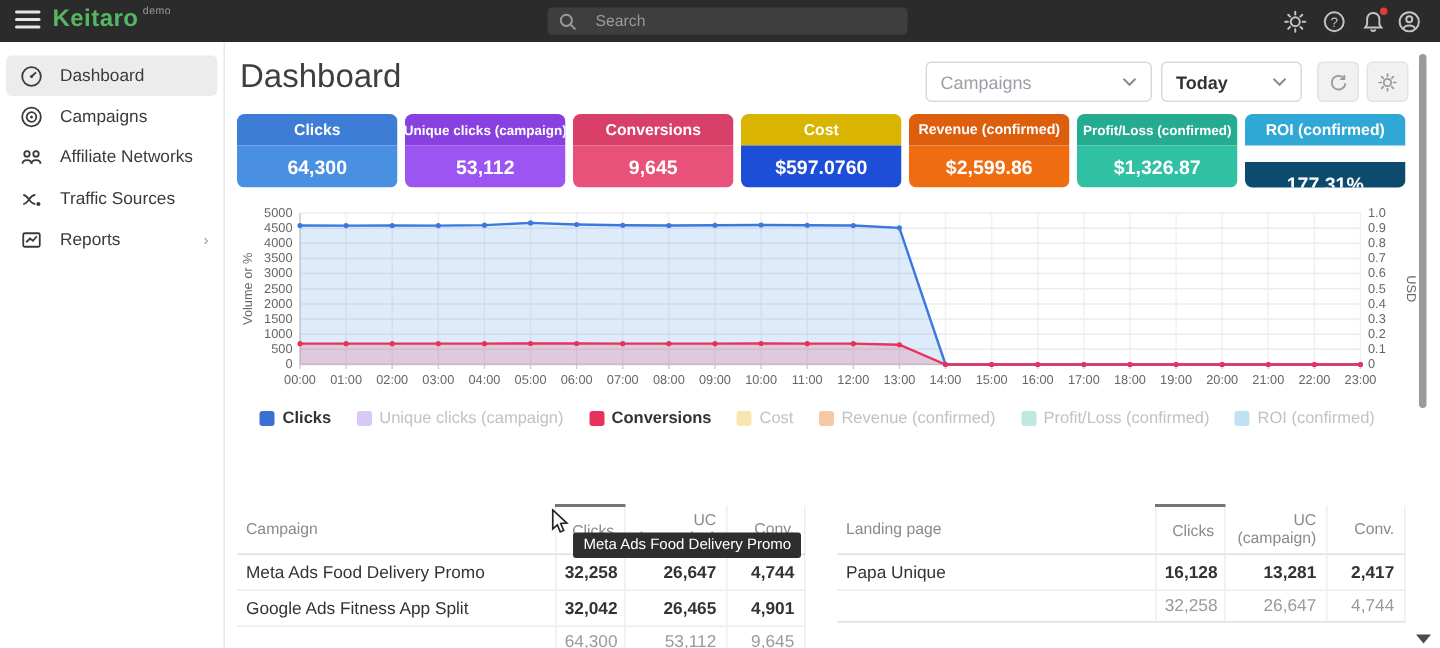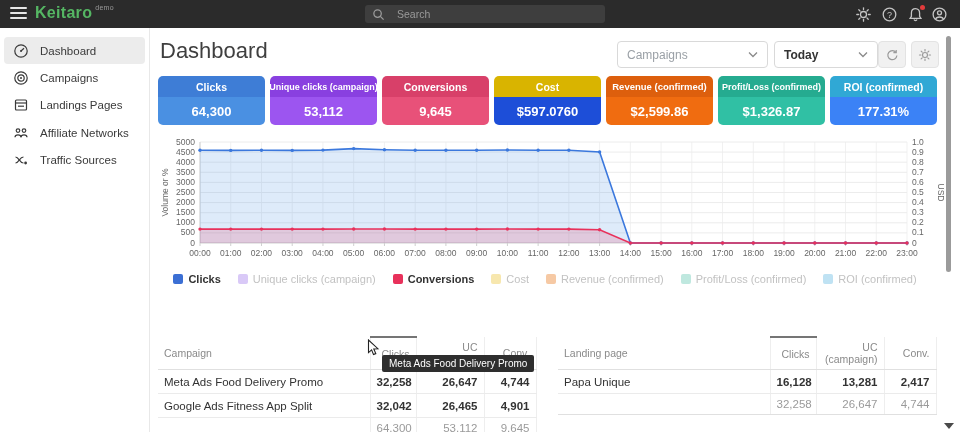--- a/index.html
+++ b/index.html
@@ -23,21 +23,21 @@
   .side-item { position:relative; height:27.4px; display:flex; align-items:center; padding-left:13px; cursor:pointer; color:#3a3a3a; }
   .side-items { position:absolute; top:9px; left:0; right:0; }
   .side-item.active { background:#ececec; border-radius:4px; margin:0 4px; padding-left:9px; }
   .side-label { font-size:11.5px; margin-left:11px; }
   .side-chev { position:absolute; right:10px; color:#9a9a9a; font-size:10px; }
 
   
   .page-title { position:absolute; left:160px; top:38px; font-size:22px; color:#3f3f3f; font-weight:400; }
   .select { position:absolute; top:41px; height:27px; border:1px solid #d9d9d9; border-radius:4px; background:#fff; display:flex; align-items:center; justify-content:space-between; padding:0 9px; font-size:12px; cursor:pointer; }
   .sel-camp { left:617px; width:151px; color:#9aa0a6; }
-  .sel-date { left:774px; width:104px; color:#333; font-weight:bold; }
+  .sel-date { left:774px; width:94px; color:#333; font-weight:bold; }
   .hbtn { position:absolute; top:41px; width:28px; height:27px; background:#f1f1f1; border:1px solid #e3e3e3; border-radius:4px; display:flex; align-items:center; justify-content:center; cursor:pointer; }
 
   
   .card { position:absolute; top:76px; width:107px; height:49px; border-radius:5px; overflow:hidden; color:#fff; text-align:center; }
   .card .ch { height:21px; display:flex; align-items:center; justify-content:center; font-size:10.5px; font-weight:bold; white-space:nowrap; }
   .card .cv { height:28px; display:flex; align-items:center; justify-content:center; font-size:13px; font-weight:bold; }
 
   
   #chart-wrap { position:absolute; left:155px; top:133px; width:790px; height:134px; }
   .ax { font-size:8.5px; fill:#666; font-family:"Liberation Sans",sans-serif; }
@@ -143,47 +143,47 @@
               <circle cx="8" cy="8" r="6.2"></circle>
               <circle cx="8" cy="8" r="3.2"></circle>
             </g>
             <circle cx="8" cy="8" r="1" fill="#3a3a3a"></circle>
           </svg>
         <span class="side-label">Campaigns</span>
       </div>
       <div class="side-item">
         <svg width="16" height="16" viewBox="0 0 16 16">
             <g stroke="#3a3a3a" stroke-width="1.2" fill="none">
-              <rect x="2.5" y="3" width="11" height="10" rx="1"></rect>
-              <line x1="2.5" y1="6" x2="13.5" y2="6"></line>
-              <line x1="5" y1="9.2" x2="11" y2="9.2"></line>
-            </g>
-          </svg>
-        <span class="side-label">Landings Pages</span>
-      </div>
-      <div class="side-item">
-        <svg width="16" height="16" viewBox="0 0 16 16">
-            <g stroke="#3a3a3a" stroke-width="1.2" fill="none">
               <circle cx="5" cy="5.6" r="1.8"></circle>
               <circle cx="11" cy="5.6" r="1.8"></circle>
               <path d="M2 12.2 c0-2.4 2.6-2.4 3-2.4 s3 0 3 2.4"></path>
               <path d="M8 12.2 c0-2.4 2.6-2.4 3-2.4 s3 0 3 2.4"></path>
             </g>
           </svg>
         <span class="side-label">Affiliate Networks</span>
       </div>
       <div class="side-item">
         <svg width="16" height="16" viewBox="0 0 16 16">
             <g stroke="#3a3a3a" stroke-width="1.2" fill="none">
               <path d="M2.5 5 C6 5 6.5 11 10.5 11"></path>
               <path d="M2.5 11 C6 11 6.5 5 10.5 5"></path>
             </g>
             <circle cx="12.6" cy="11" r="1.4" fill="#3a3a3a"></circle>
           </svg>
         <span class="side-label">Traffic Sources</span>
+      </div>
+      <div class="side-item">
+        <svg width="16" height="16" viewBox="0 0 16 16">
+            <g stroke="#3a3a3a" stroke-width="1.2" fill="none">
+              <rect x="2.5" y="3.5" width="11" height="9" rx="1"></rect>
+              <polyline points="4.5,9.5 7,7 9,8.5 11.5,5.5"></polyline>
+            </g>
+          </svg>
+        <span class="side-label">Reports</span>
+        <span class="side-chev">›</span>
       </div>
     </div>
   </div>
 
   <div class="page-title">Dashboard</div>
   <div class="select sel-camp">
     <span>Campaigns</span>
     <svg width="10" height="7" viewBox="0 0 10 7">
         <polyline points="1,1.5 5,5.5 9,1.5" fill="none" stroke="#8a8a8a" stroke-width="1.3"></polyline>
       </svg>
@@ -235,21 +235,21 @@
   <div class="card" style="left:606px">
     <div class="ch" style="font-size: 9.5px; background: rgb(221, 95, 13);">Revenue (confirmed)</div>
     <div class="cv" style="background: rgb(240, 108, 16);">$2,599.86</div>
   </div>
   <div class="card" style="left:718px">
     <div class="ch" style="font-size: 9px; background: rgb(37, 171, 144);">Profit/Loss (confirmed)</div>
     <div class="cv" style="background: rgb(48, 192, 164);">$1,326.87</div>
   </div>
   <div class="card" style="left:830px">
     <div class="ch" style="background: rgb(48, 168, 213);">ROI (confirmed)</div>
-    <div class="cv" style="background: #3b82f6;">177.31%</div>
+    <div class="cv" style="background: #0c4a6e; margin-top: 11px;">177.31%</div>
   </div>
 
   <div id="chart-wrap">
     <svg id="chart-svg" width="790" height="134">
         <line x1="45" y1="9" x2="45" y2="110" stroke="#f1f1f1"></line>
         <line x1="75.73913043478261" y1="9" x2="75.73913043478261" y2="110" stroke="#f1f1f1"></line>
         <line x1="106.47826086956522" y1="9" x2="106.47826086956522" y2="110" stroke="#f1f1f1"></line>
         <line x1="137.2173913043478" y1="9" x2="137.2173913043478" y2="110" stroke="#f1f1f1"></line>
         <line x1="167.95652173913044" y1="9" x2="167.95652173913044" y2="110" stroke="#f1f1f1"></line>
         <line x1="198.69565217391303" y1="9" x2="198.69565217391303" y2="110" stroke="#f1f1f1"></line>

